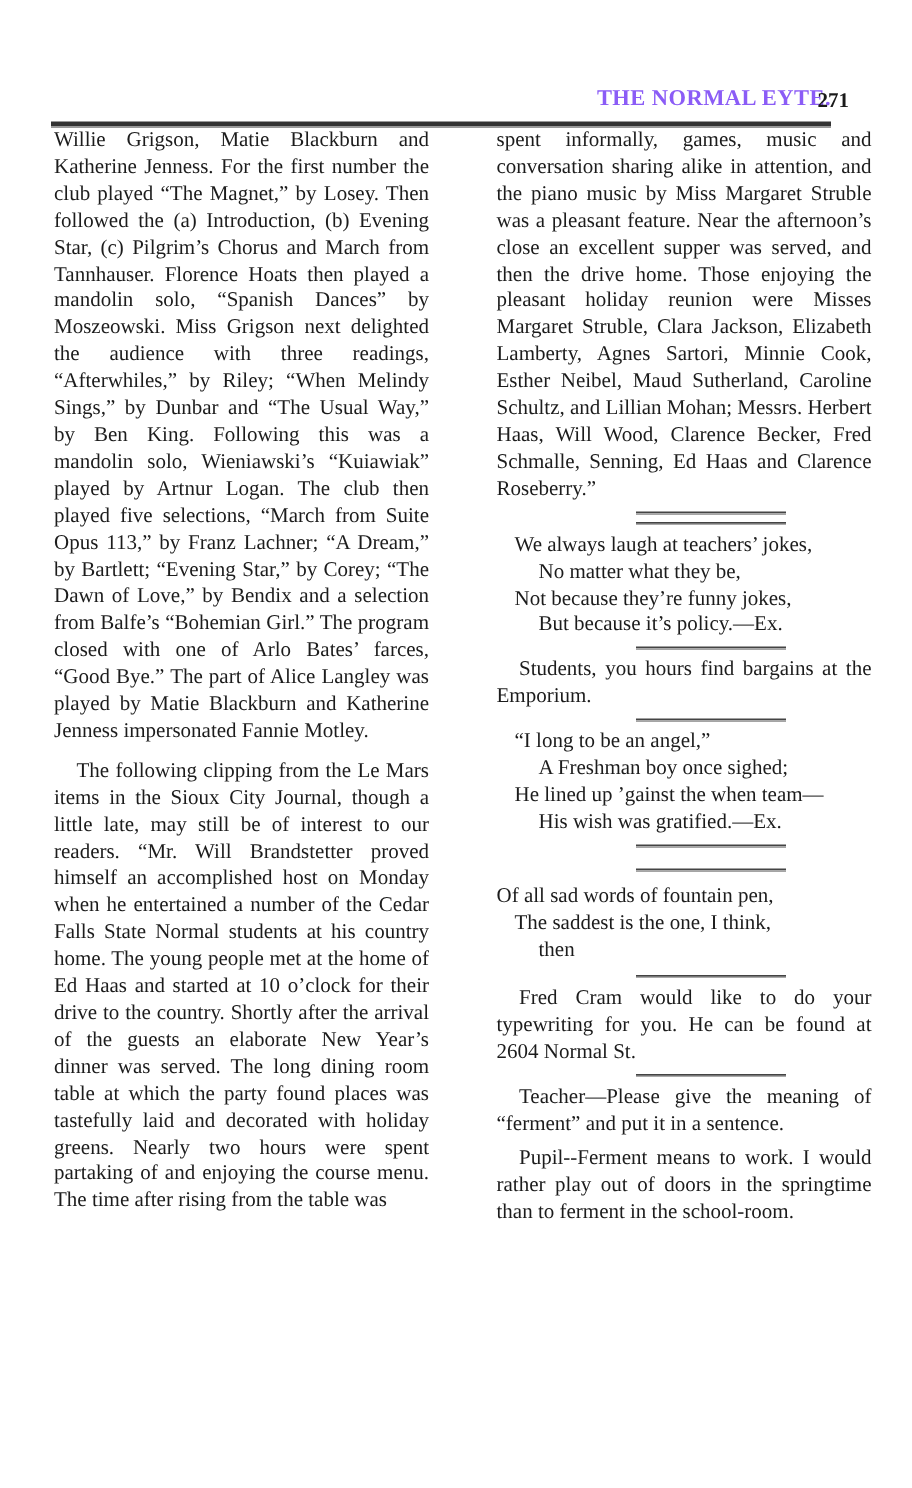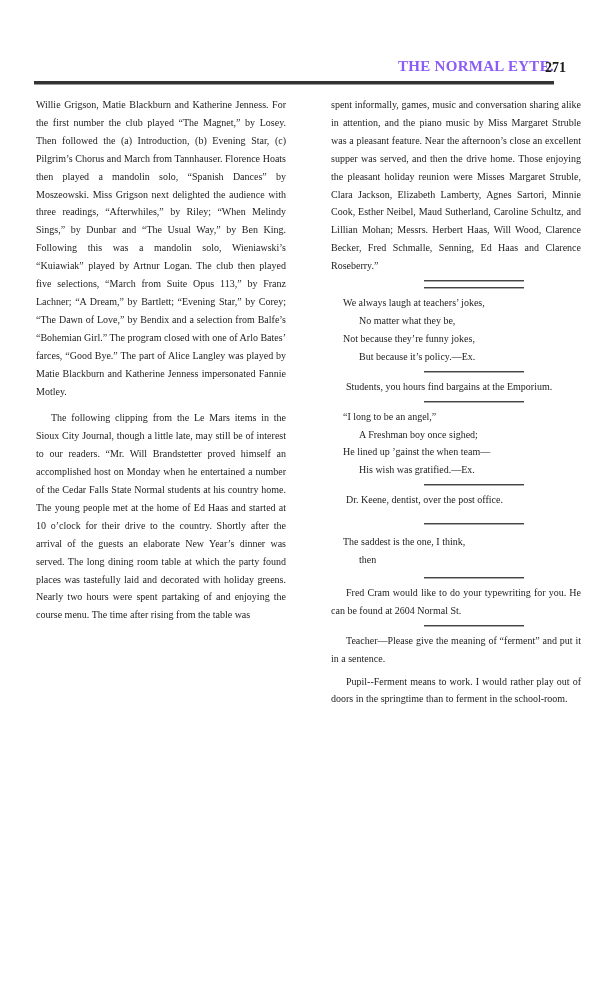--- a/index.html
+++ b/index.html
@@ -31,23 +31,23 @@
       font-size: 14px;
     }
     .header-rule {
       position: absolute; left: 34px; top: 81px; width: 442px;
       height: 3px; background: #333;
       border-bottom: 1px solid #999;
       width: 442px;
     }
     .header-rule { width: 442px; }
     .col {
-      position: absolute; top: 96px;
+      position: absolute; top: 85px;
       font-family: "Liberation Serif", serif;
-      font-size: 10px;
+      font-size: 14px;
       line-height: 17.9px;
       color: #1c1c1c;
     }
     .col-left { left: 36px; width: 250px; }
     .col-right { left: 303px; width: 250px; margin-left: 28px; }
     .p { margin: 0; text-align: justify; text-align-last: auto; }
     .p.indent { text-indent: 15px; }
     .verse { margin: 0; }
     .verse .l1 { padding-left: 12px; }
     .verse .l2 { padding-left: 28px; }
@@ -94,24 +94,24 @@
     <div class="rule"></div>
 
     <div class="verse">
       <div class="l1">“I long to be an angel,”</div>
       <div class="l2">A Freshman boy once sighed;</div>
       <div class="l1">He lined up ’gainst the when team—</div>
       <div class="l2">His wish was gratified.—Ex.</div>
     </div>
     <div class="rule"></div>
 
-    <p class="p indent">Dr. Keene, dentist, over the post office.</p>
     <div class="rule" style="margin-top:14px;margin-bottom:8px"></div>
 
     <div class="verse">
+      <div class="l0">Of all sad words of fountain pen,</div>
       <div class="l1">The saddest is the one, I think,</div>
       <div class="l3" style="padding-left:28px">then</div>
     </div>
     <div class="rule" style="margin-top:8px"></div>
 
     <p class="p indent">Fred Cram would like to do your typewriting for you. He can be found at 2604 Normal St.</p>
     <div class="rule"></div>
 
     <p class="p indent">Teacher—Please give the meaning of “ferment” and put it in a sentence.</p>
     <div style="height:5px"></div>

